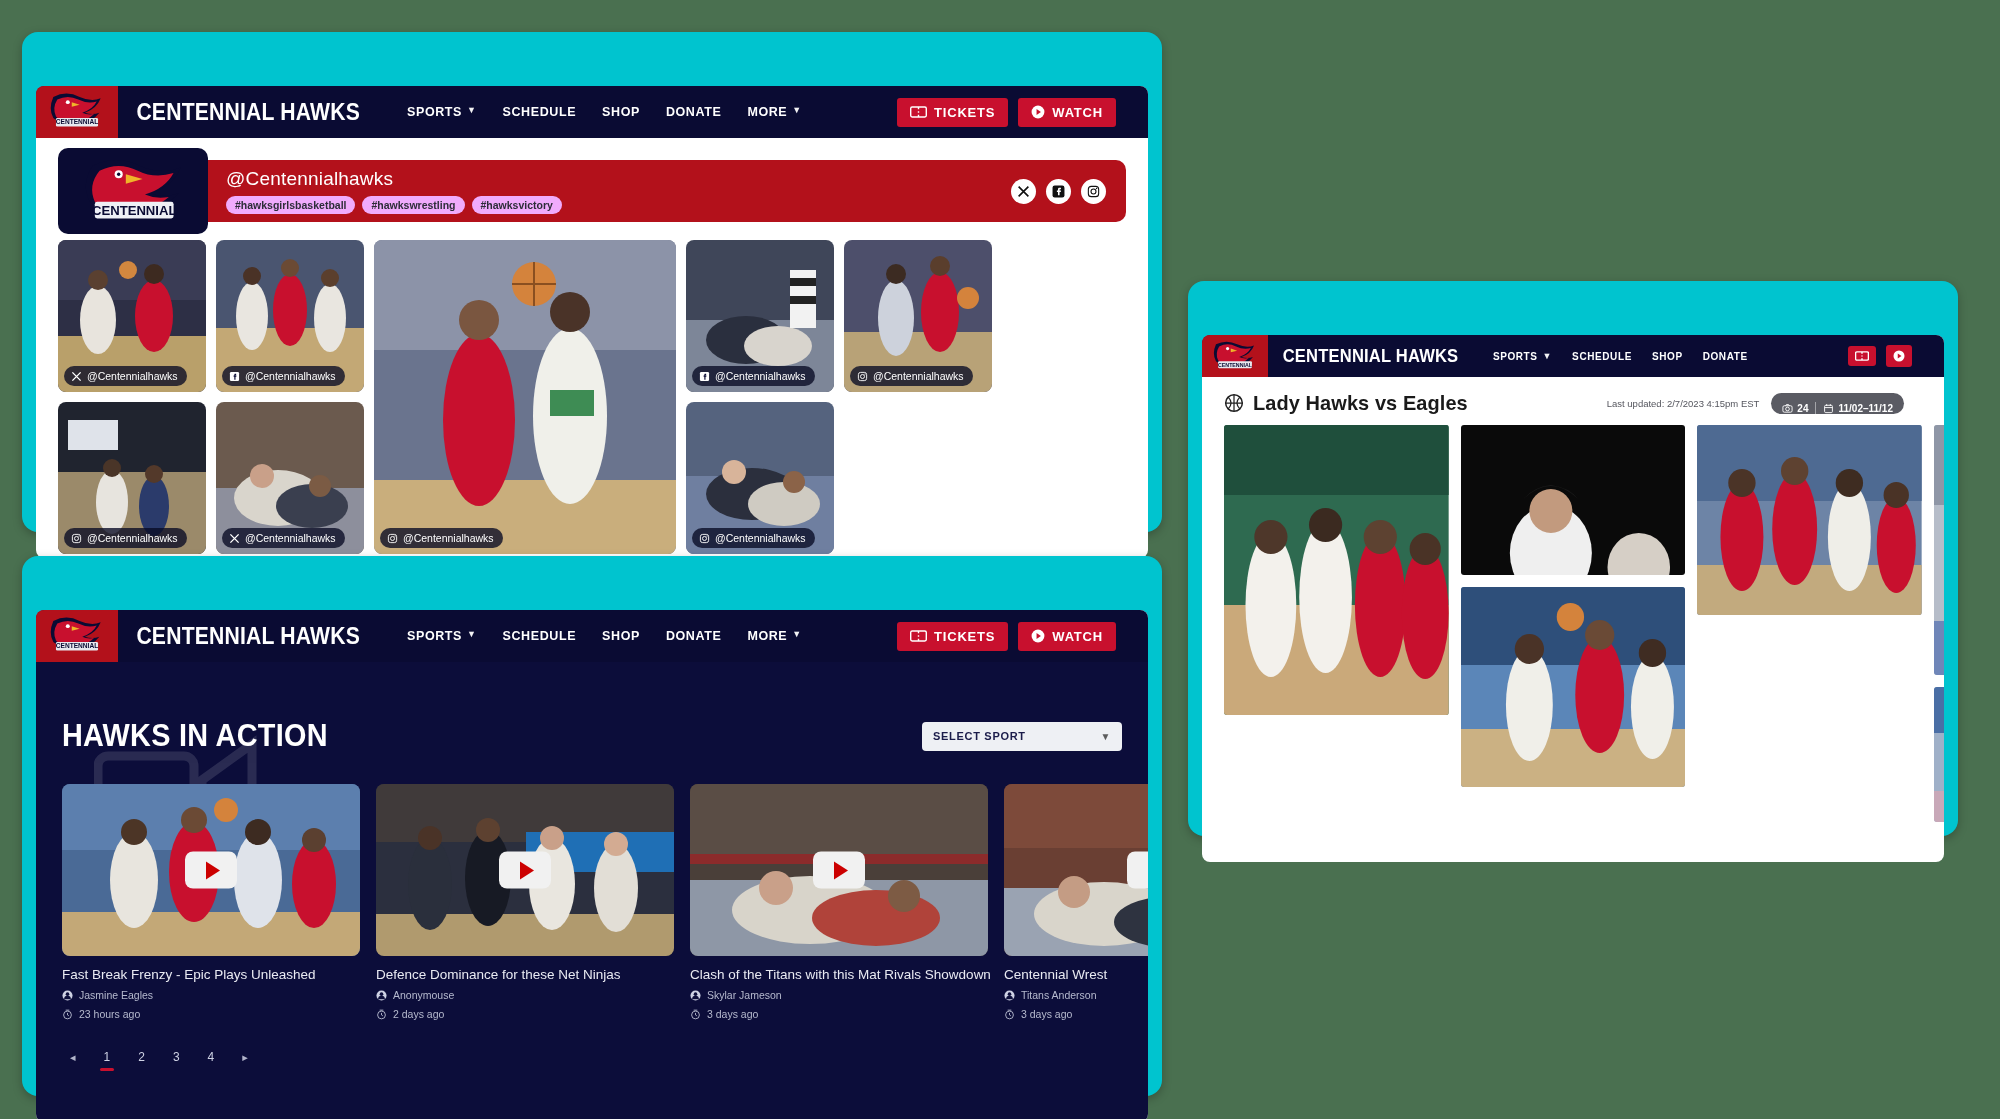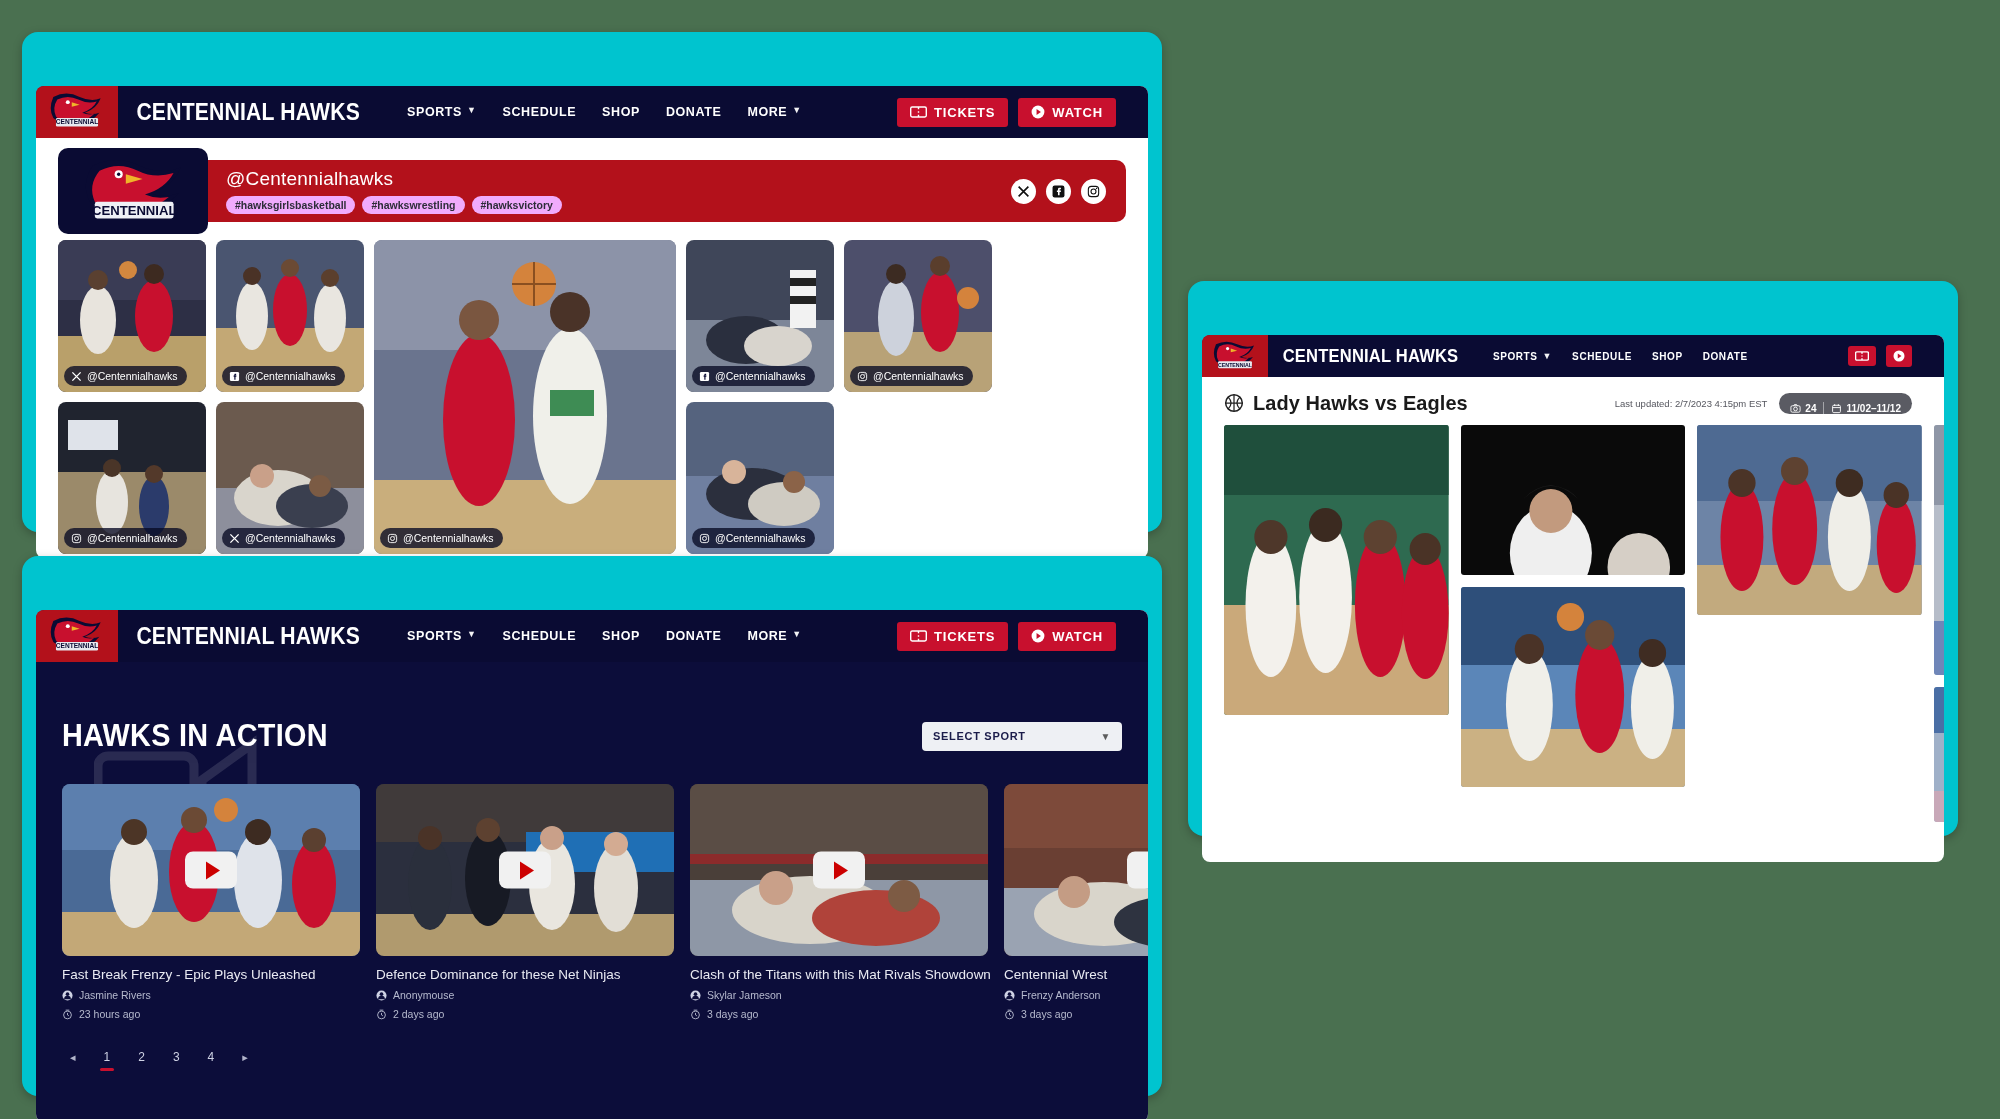--- a/index.html
+++ b/index.html
@@ -207,21 +207,21 @@
   .gal-nav { height: 42px; }
   .gal-nav .logo-box { width: 66px; }
   .gal-nav .logo-mark { width: 54px; height: 37px; }
   .gal-nav .brand { font-size: 18px; padding-left: 16px; }
   .gal-nav .nav-links { gap: 20px; margin-left: 18px; }
   .gal-nav .nav-link { font-size: 10px; }
   .gal-nav .btn-red { padding: 5px 7px; }
   .gal-nav .ticket-ico { width: 14px; height: 10px; }
   .gal-nav .play-ico { width: 12px; height: 12px; }
 
-  .gal-head { display:flex; align-items:center; padding: 14px 32px 10px 22px; background:#fff; }
+  .gal-head { display:flex; align-items:center; padding: 14px 40px 10px 22px; background:#fff; }
   .ball-ico { width: 20px; height: 20px; display:block; flex:none; }
   .gal-title {
     color:#1a1a1a; font-size: 21px; font-weight: 900; margin-left: 9px;
     letter-spacing:.1px; transform: scaleX(.95); transform-origin:left center;
   }
   .gal-updated { margin-left:auto; color:#55565e; font-size: 9.5px; }
   .gal-badges {
     margin-left: 12px; background:#5a5b63; border-radius: 14px;
     display:flex; align-items:flex-end; height: 21px; padding: 0 4px; color:#fff;
   }
@@ -589,21 +589,21 @@
                   <i></i>
                 </div>
             </div>
             <div class="vid-name">Fast Break Frenzy - Epic Plays Unleashed</div>
             <div class="vid-meta">
               <svg viewBox="0 0 24 24">
                   <circle cx="12" cy="12" r="11" fill="#cfd2e4"></circle>
                   <circle cx="12" cy="9" r="4" fill="#0c0d3a"></circle>
                   <path d="M4.5 20 a7.5 7.5 0 0 1 15 0Z" fill="#0c0d3a"></path>
                 </svg>
-              <span>Jasmine Rivers</span>
+              <span>Jasmine Eagles</span>
             </div>
             <div class="vid-meta">
               <svg viewBox="0 0 24 24">
                   <circle cx="12" cy="13" r="8.5" fill="none" stroke="#b6bace" stroke-width="2"></circle>
                   <path d="M12 8.5 V13 l3 2" stroke="#b6bace" stroke-width="2" fill="none"></path>
                   <path d="M8 2.5 h8" stroke="#b6bace" stroke-width="2"></path>
                 </svg>
               <span>23 hours ago</span>
             </div>
           </div>
@@ -697,21 +697,21 @@
                   <i></i>
                 </div>
             </div>
             <div class="vid-name">Centennial Wrest</div>
             <div class="vid-meta">
               <svg viewBox="0 0 24 24">
                   <circle cx="12" cy="12" r="11" fill="#cfd2e4"></circle>
                   <circle cx="12" cy="9" r="4" fill="#0c0d3a"></circle>
                   <path d="M4.5 20 a7.5 7.5 0 0 1 15 0Z" fill="#0c0d3a"></path>
                 </svg>
-              <span>Frenzy Anderson</span>
+              <span>Titans Anderson</span>
             </div>
             <div class="vid-meta">
               <svg viewBox="0 0 24 24">
                   <circle cx="12" cy="13" r="8.5" fill="none" stroke="#b6bace" stroke-width="2"></circle>
                   <path d="M12 8.5 V13 l3 2" stroke="#b6bace" stroke-width="2" fill="none"></path>
                   <path d="M8 2.5 h8" stroke="#b6bace" stroke-width="2"></path>
                 </svg>
               <span>3 days ago</span>
             </div>
           </div>

